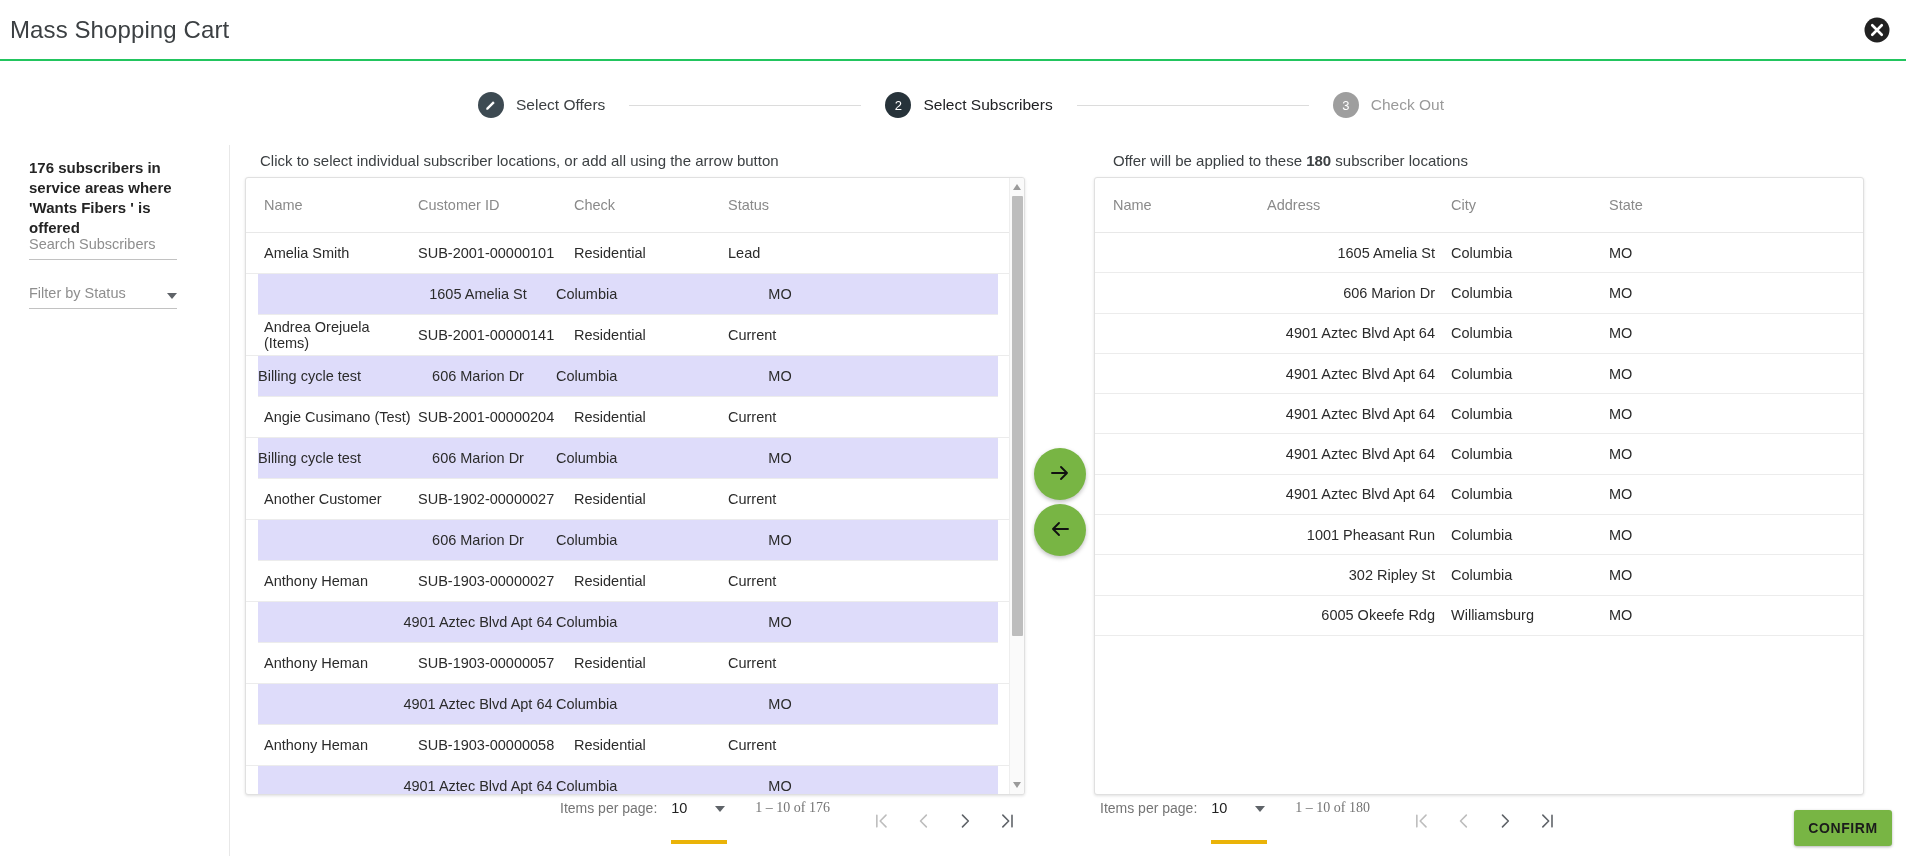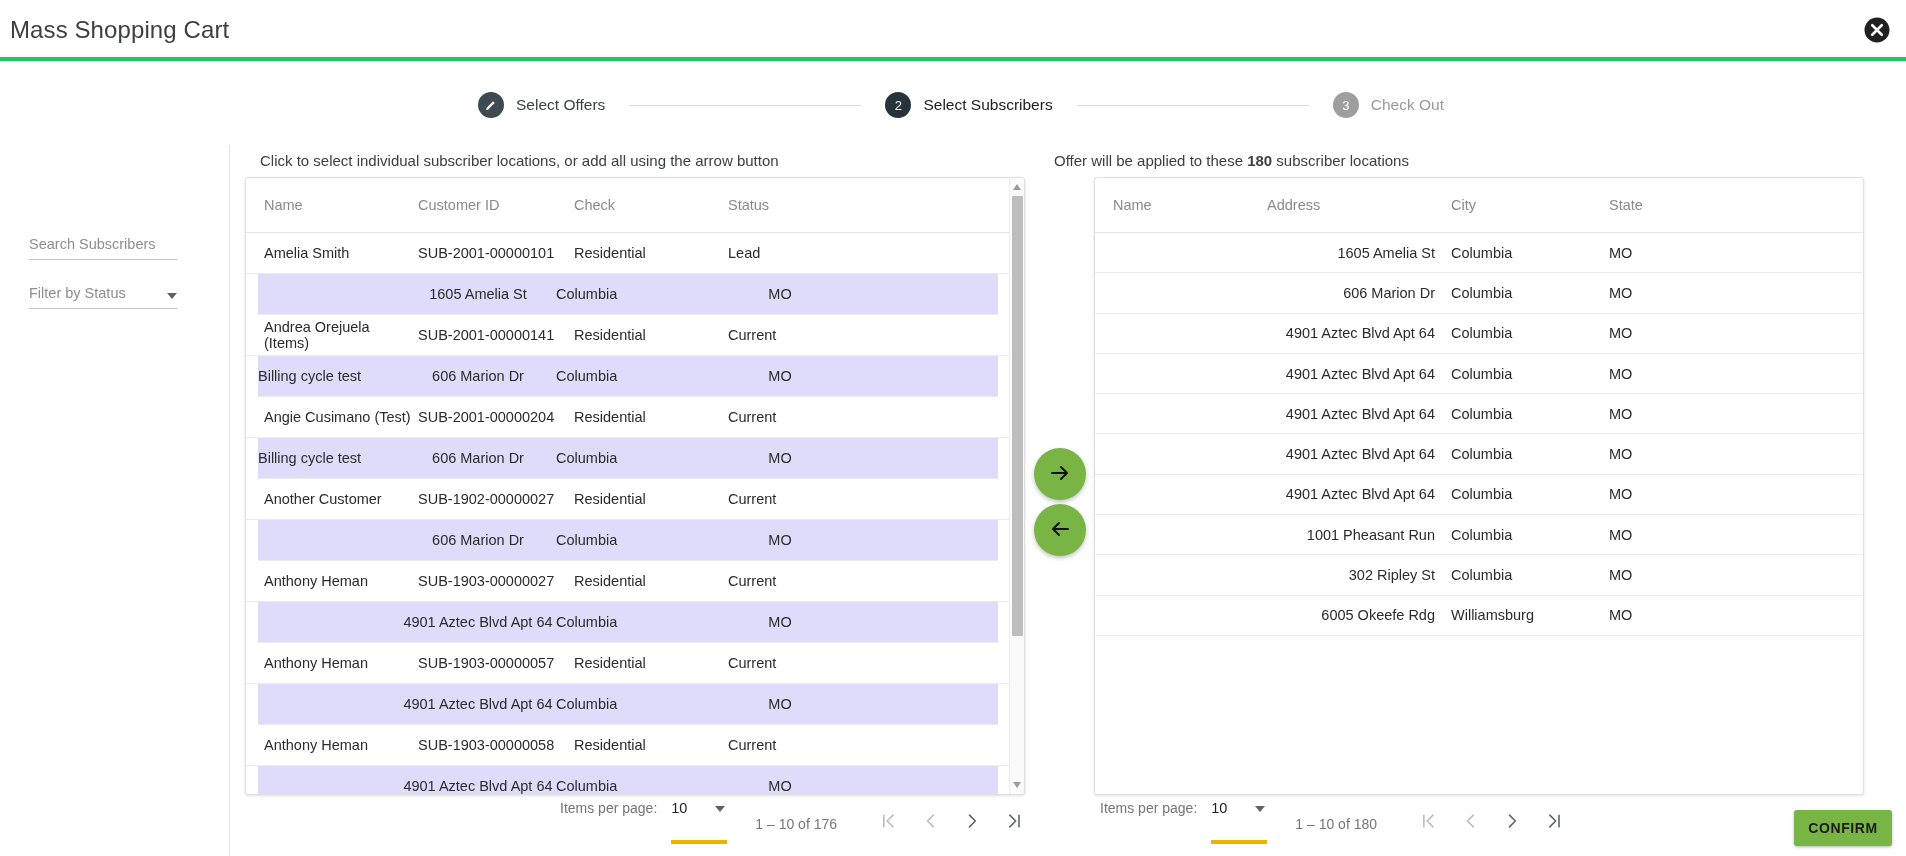--- a/index.html
+++ b/index.html
@@ -7,21 +7,21 @@
     width: 1906px; height: 856px;
     background: #ffffff;
     font-family: "Liberation Sans", sans-serif;
     color: #333333;
     overflow: hidden;
   }
 
   
   .titlebar {
     position: absolute; top: 0; left: 0; width: 1906px; height: 61px;
-    border-bottom: 4px solid #22c55e;
+    border-bottom: 2px solid #22c55e;
     background: #fff;
   }
   .titlebar-text {
     position: absolute; left: 10px; top: 16px;
     font-size: 24px; font-weight: 400; color: #3c4043;
     letter-spacing: .1px;
   }
   .close-btn {
     position: absolute; right: 14px; top: 15px;
     width: 30px; height: 30px; cursor: pointer;
@@ -73,21 +73,21 @@
     width: 0; height: 0;
     border-left: 5.5px solid transparent; border-right: 5.5px solid transparent;
     border-top: 6px solid #5f6368;
   }
 
   
   .caption {
     position: absolute; font-size: 15px; color: #3c4043; white-space: nowrap;
   }
   .caption.left { left: 260px; top: 152px; }
-  .caption.right { left: 1054px; top: 152px; }
+  .caption.right { left: 1113px; top: 152px; }
   .caption b { font-weight: 700; }
 
   
   .panel {
     position: absolute; background: #fff;
     border: 1px solid #e0e0e0; border-radius: 3px;
     box-shadow: 0 1px 3px rgba(0,0,0,.12);
     overflow: hidden;
   }
   .panel-left { left: 245px; top: 177px; width: 780px; height: 618px; }
@@ -173,21 +173,21 @@
   .pg-select {
     position: relative; width: 56px; border-bottom: 4px solid #eab308;
     padding-bottom: 4px; color: #212121; font-size: 14.5px;
   }
   .pg-select .caret {
     position: absolute; right: 2px; top: 6px;
     width: 0; height: 0;
     border-left: 5px solid transparent; border-right: 5px solid transparent;
     border-top: 6px solid #5f6368;
   }
-  .pg-range { margin: 16px 30px 0 28px; white-space: nowrap; }
+  .pg-range { margin: 0 30px 0 28px; white-space: nowrap; font-family: Liberation Serif, serif; }
   .pg-btn {
     width: 42px; height: 42px; display: flex; align-items: center;
     justify-content: center; cursor: pointer; background: none; border: none;
   }
 
   
   .confirm {
     position: absolute; left: 1794px; top: 810px;
     width: 98px; height: 36px; border: none; border-radius: 3px;
     background: #78b544; color: #1b1b1b;
@@ -232,20 +232,21 @@
 
   <div class="step">
     <div class="step-circle inactive">3</div>
     <div class="step-label muted">Check Out</div>
   </div>
 
   <div class="stepper-pad-r"></div>
 </div>
 
 <div class="sidebar">
+  <div class="sidebar-heading">176 subscribers in service areas where 'Wants Fibers ' is offered</div>
   <div class="sidebar-field search">Search Subscribers</div>
   <div class="sidebar-field filter">
     <span>Filter by Status</span>
     <span class="filter-caret"></span>
   </div>
 </div>
 
 <div class="caption left">Click to select individual subscriber locations, or add all using the arrow button</div>
 <div class="caption right">
   <span>Offer will be applied to these </span><b>180</b><span> subscriber locations</span>

